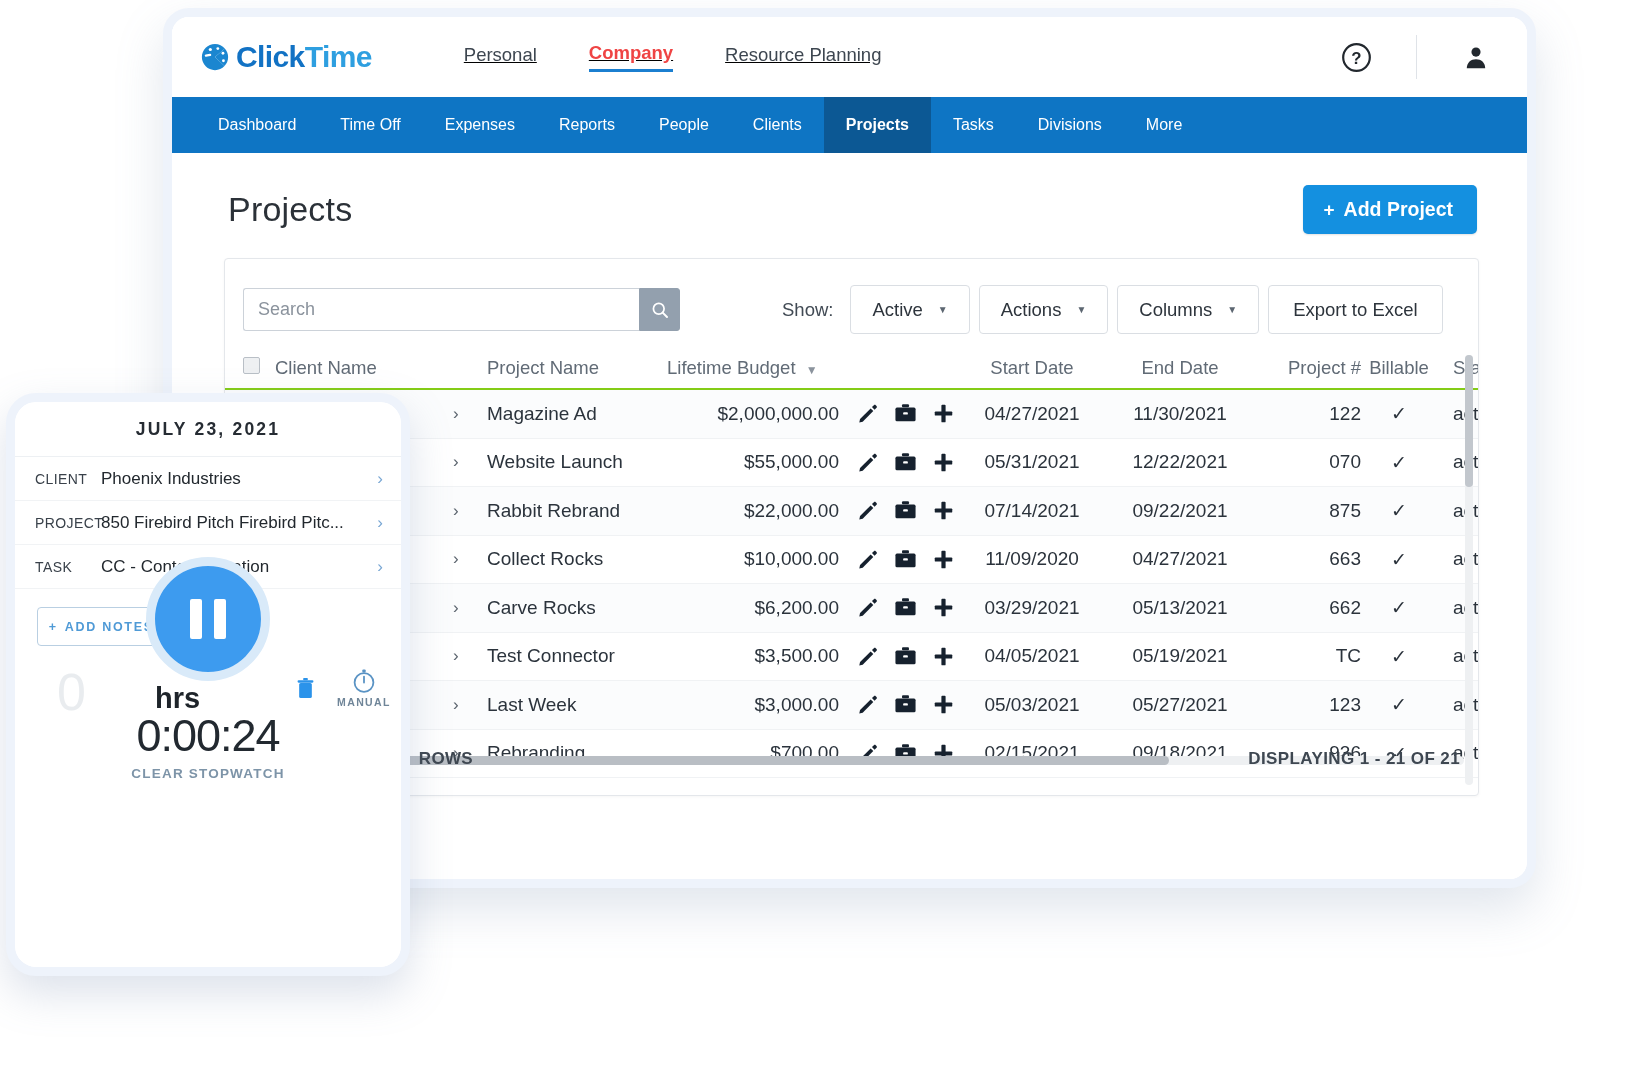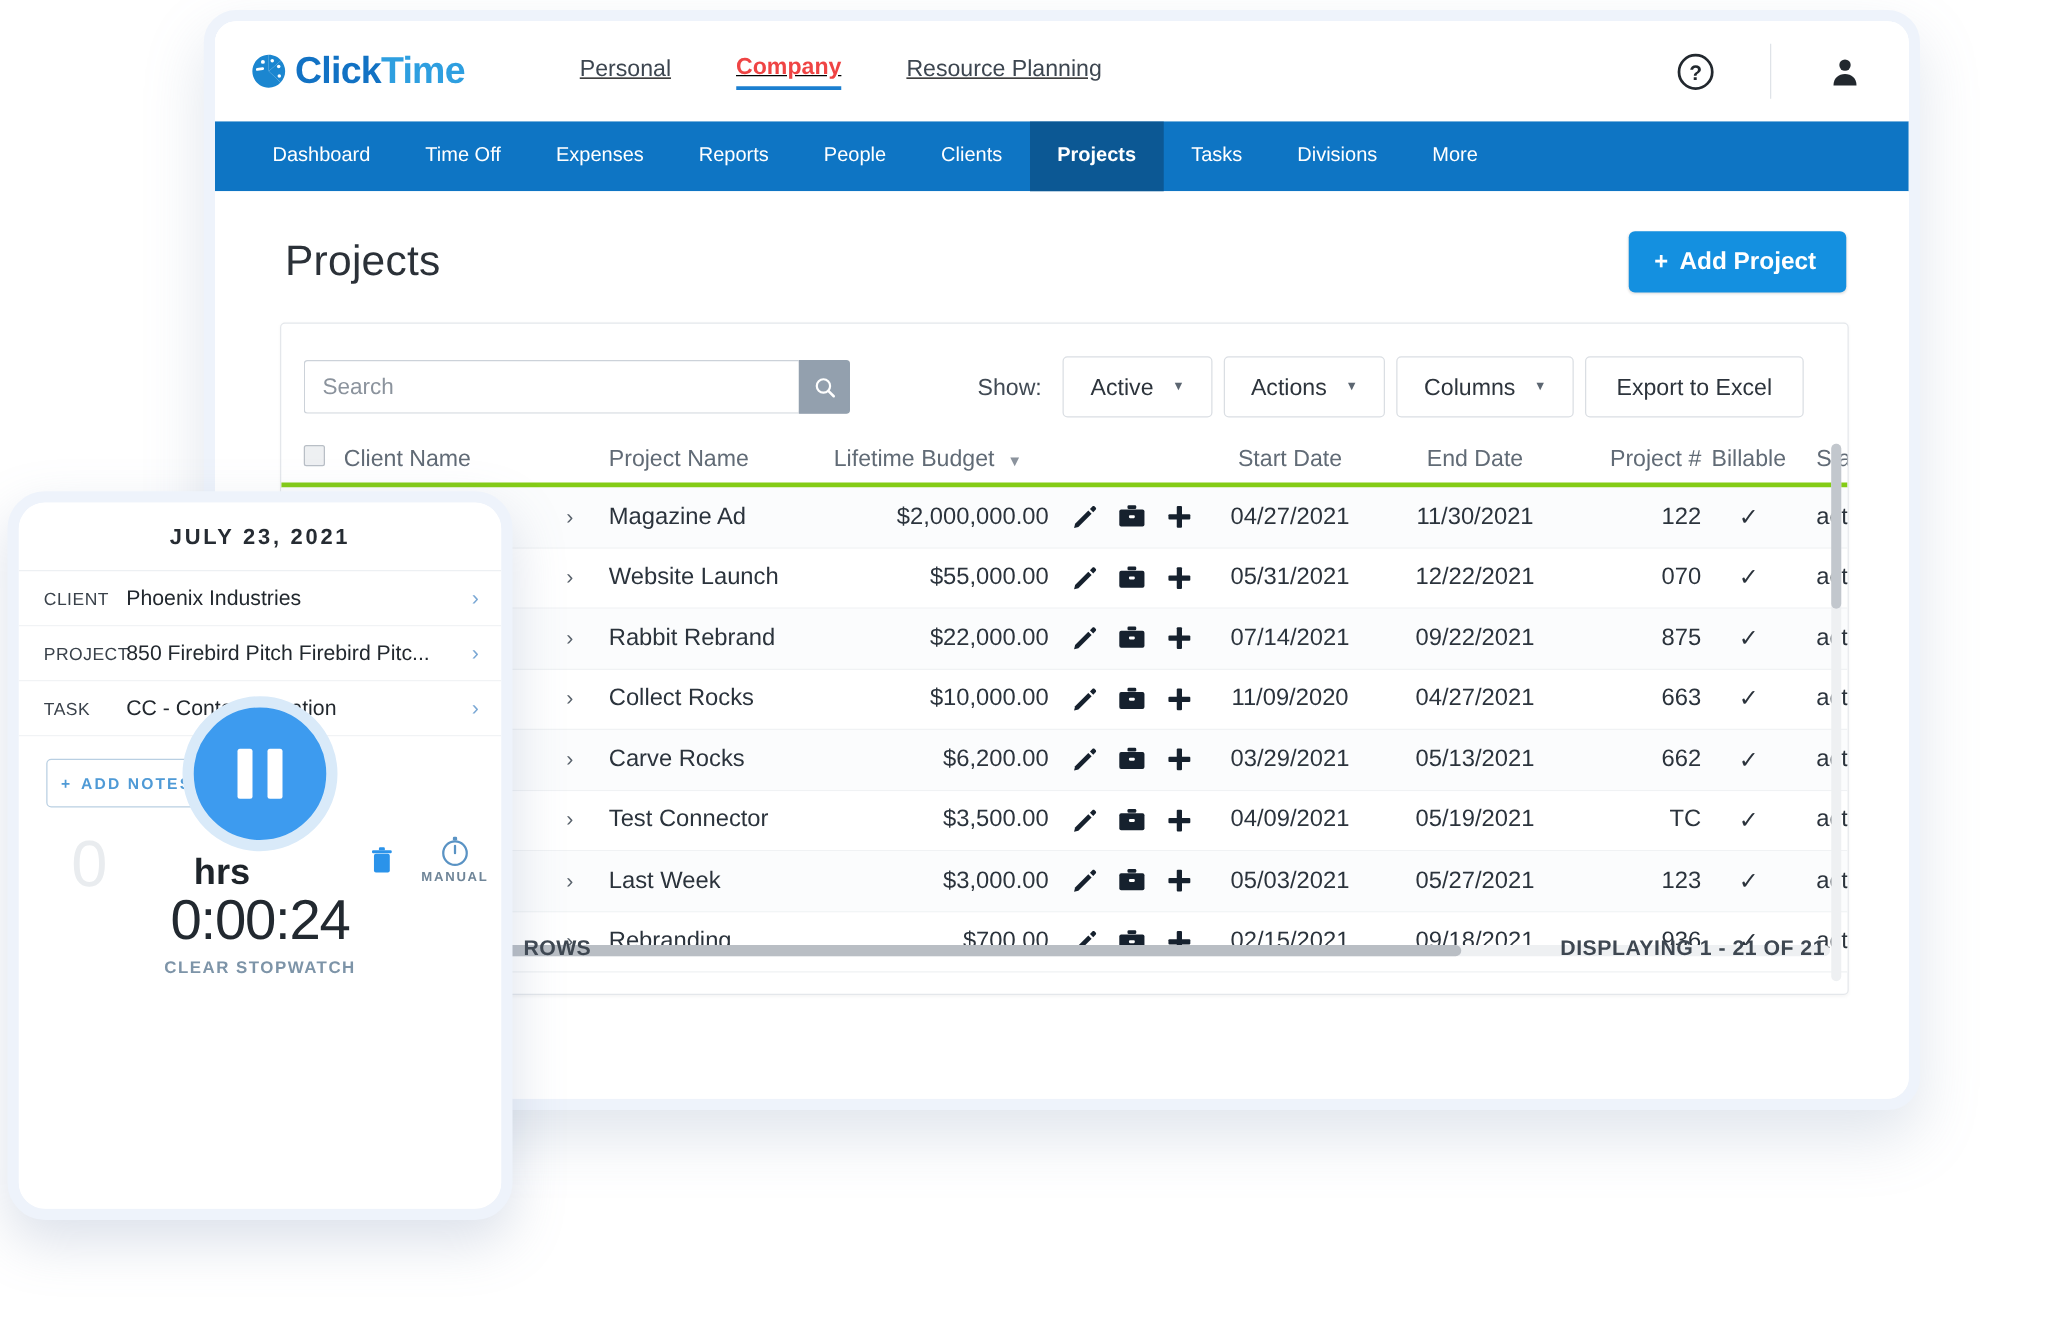--- a/index.html
+++ b/index.html
@@ -118,21 +118,21 @@
   }
   .tb-btn .caret { font-size: 10px; color: #5c6671; }
   .tb-btn.no-caret { gap: 0; padding: 0 24px; }
 
   
   .tbl { width: 100%; }
   .thead {
     display: flex; align-items: center;
     padding: 0 0 0 18px; height: 42px;
     font-size: 18.5px; color: #616b76;
-    border-bottom: 4px solid #84cc16;
+    border-bottom: 2px solid #84cc16;
   }
   .tbody { position: relative; }
   .trow {
     display: flex; align-items: center;
     height: 48.5px; padding-left: 18px;
     font-size: 19px; color: #2c3views; color: #2b333c;
     border-bottom: 1px solid #f0f2f4;
   }
   .trow:nth-child(odd) { background: #fbfcfd; }
   .trow:nth-child(even) { background: #ffffff; }
@@ -561,21 +561,21 @@
                         <rect x="10.3" y="10.6" width="5.4" height="2.6" rx="1" fill="#ffffff"></rect>
                       </svg>
                     </span>
                     <span class="ico">
                       <svg width="21" height="21" viewBox="0 0 24 24">
                         <rect x="9.6" y="2" width="4.8" height="20" rx="1" fill="#16212e"></rect>
                         <rect x="2" y="9.6" width="20" height="4.8" rx="1" fill="#16212e"></rect>
                       </svg>
                     </span>
                   </div>
-                  <div class="c-start">04/09/2021</div>
+                  <div class="c-start">04/05/2021</div>
                   <div class="c-end">05/19/2021</div>
                   <div class="c-num">TC</div>
                   <div class="c-bill tick">✓</div>
                   <div class="c-status">active</div>
                 </div>
                 <div class="trow">
                   <div class="c-check"></div>
                   <div class="c-client"></div>
                   <div class="c-exp"><span class="chev">›</span></div>
                   <div class="c-project">Last Week</div>

